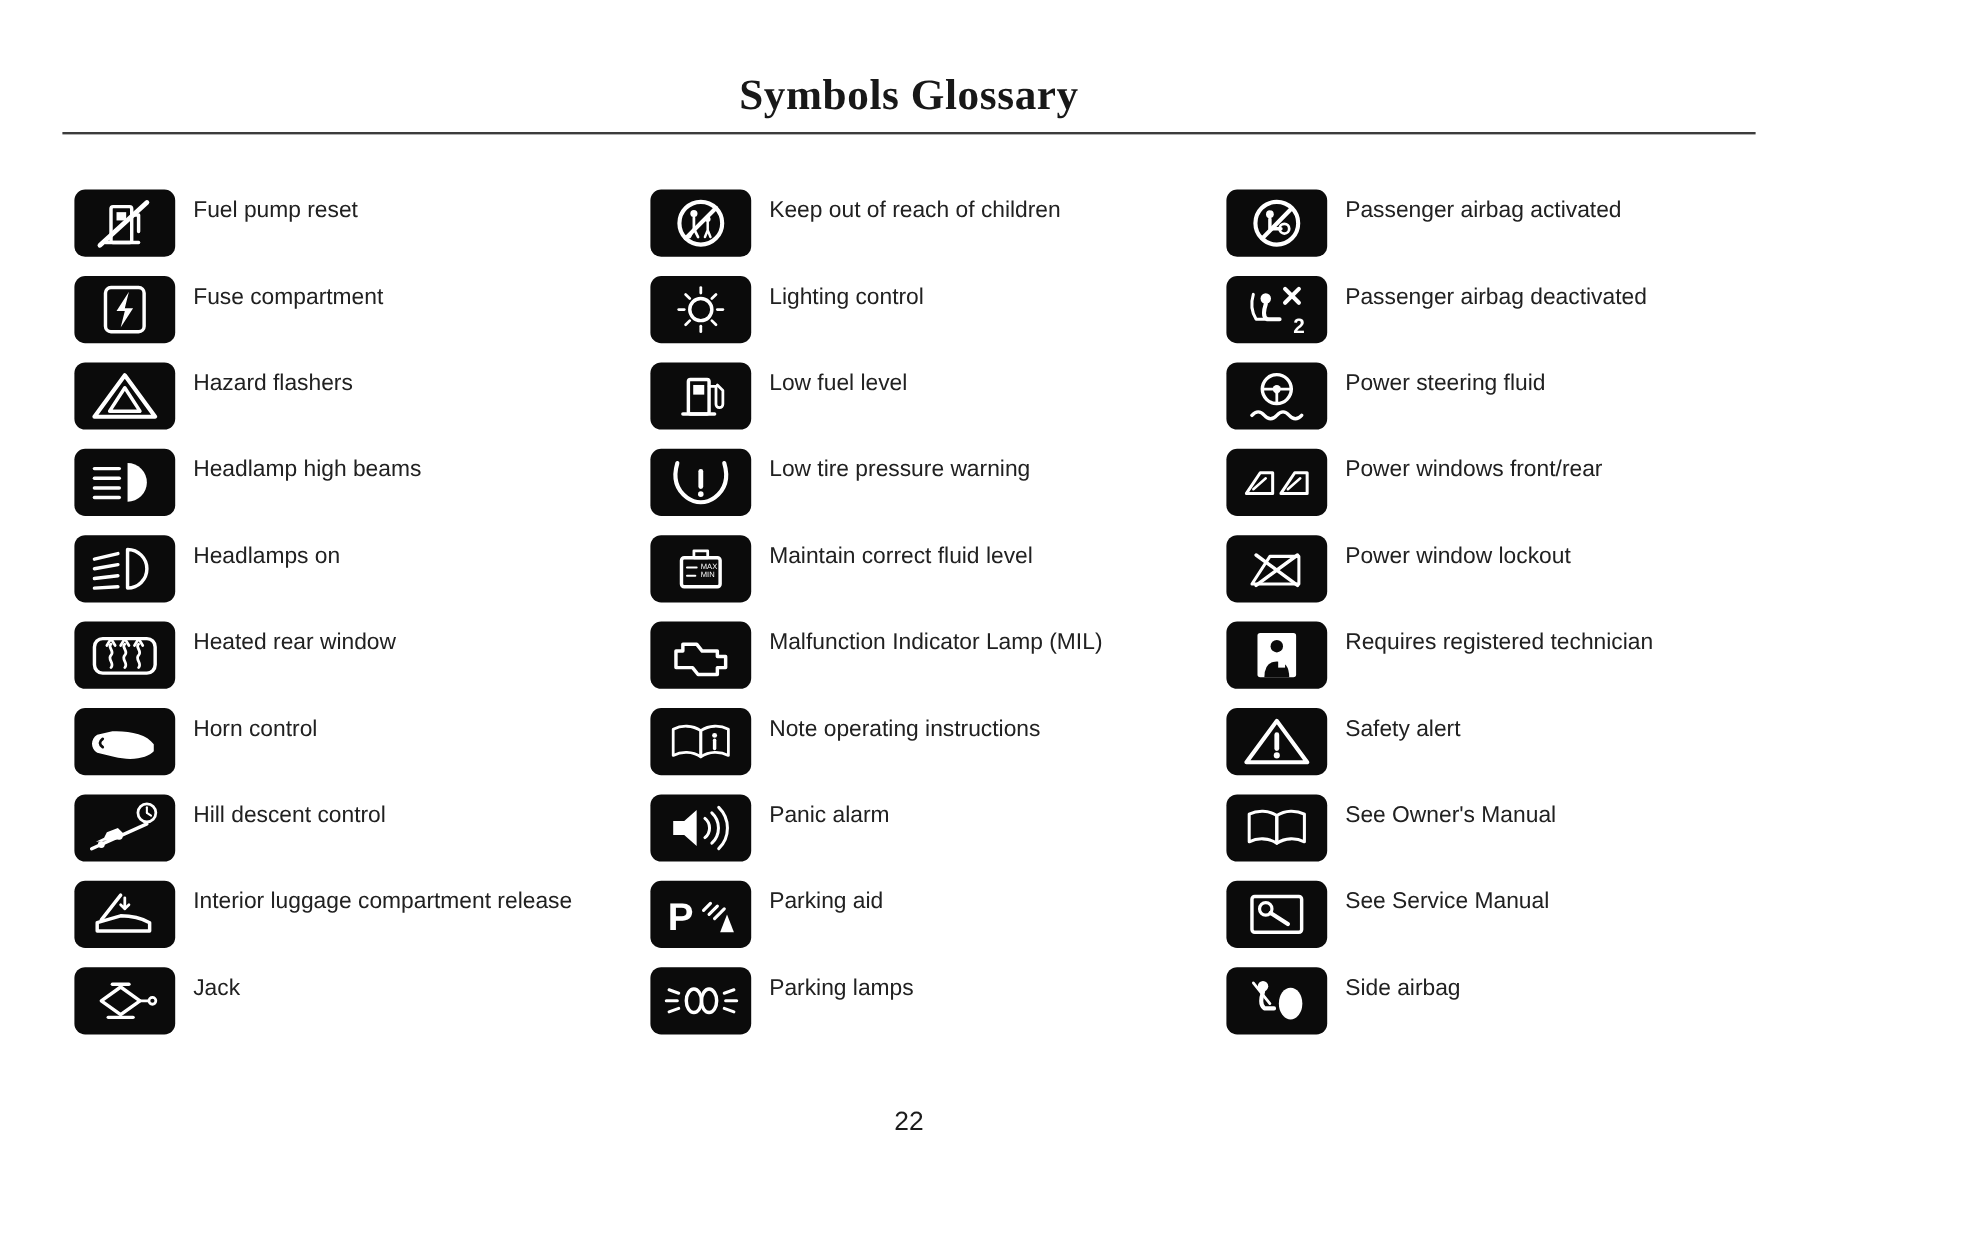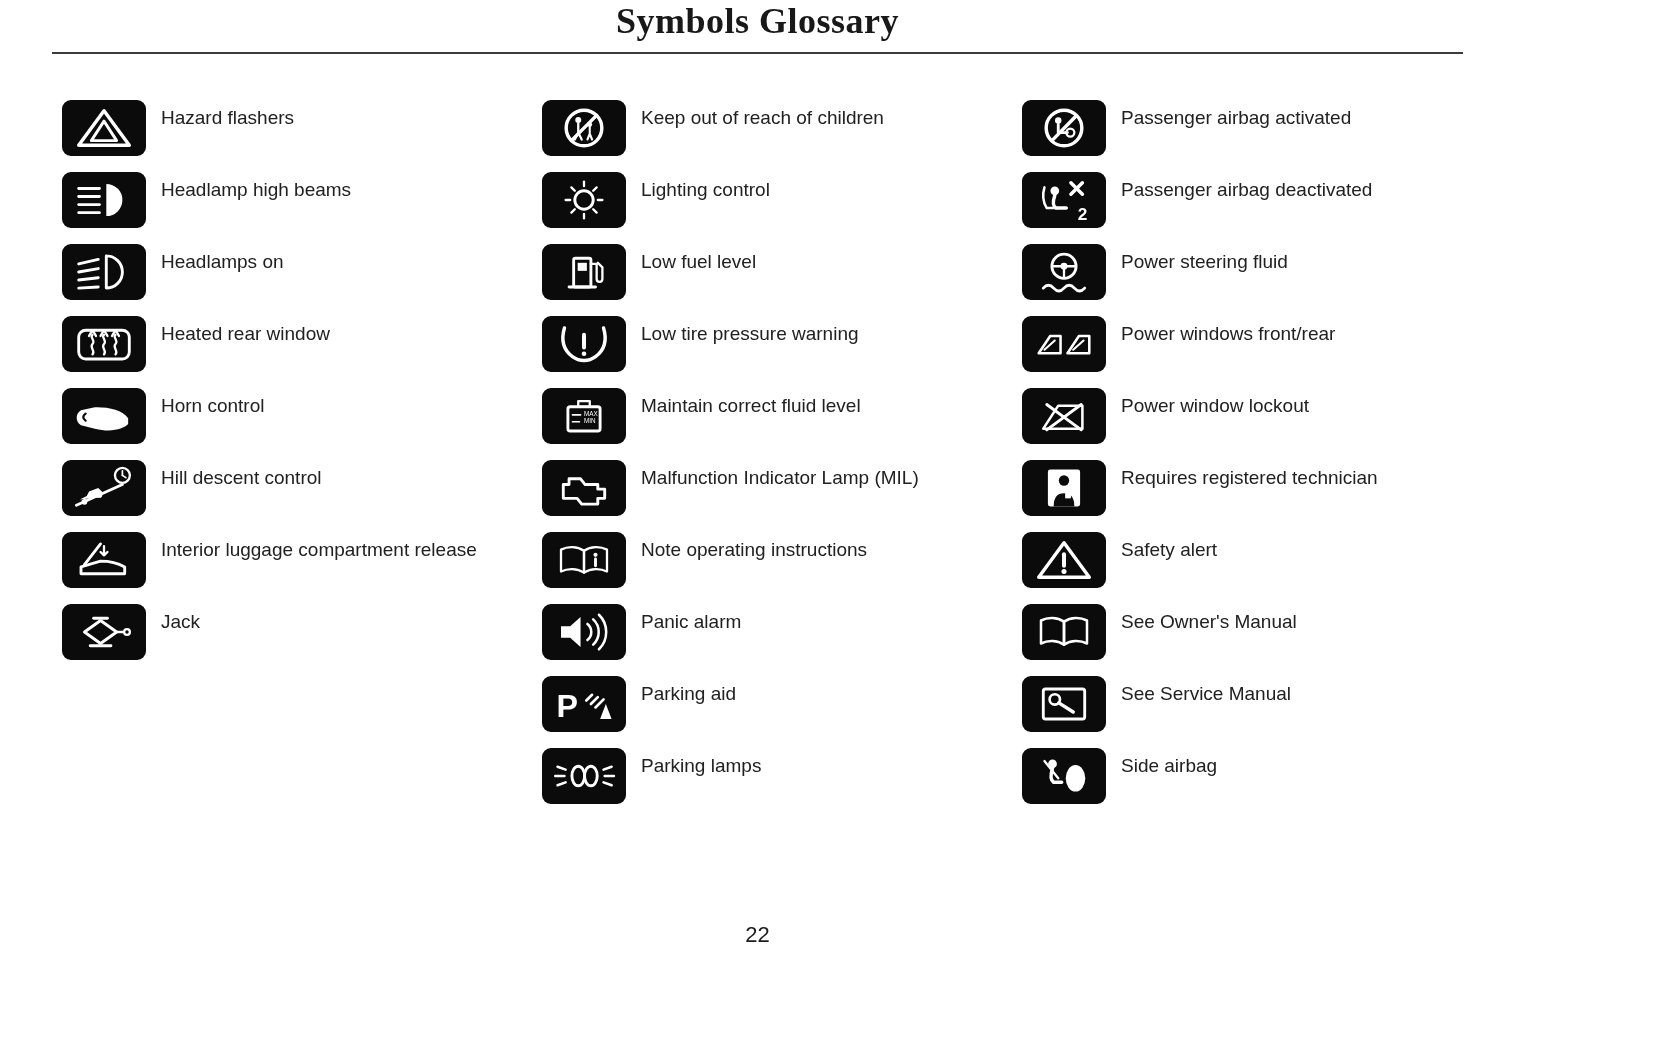--- a/index.html
+++ b/index.html
@@ -5,21 +5,21 @@
   html, body { margin: 0; padding: 0; background: #ffffff; }
   body {
     width: 1653px; height: 1044px;
     position: relative; overflow: hidden;
     font-family: "Liberation Sans", sans-serif;
     color: var(--text-color, #1f1f1f);
   }
   .content {
     position: absolute; left: 52px; top: 0; width: 1411px; height: 1044px;
   }
-  .header { text-align: center; border-bottom: 2px solid var(--rule-color, #3c3c3c); padding-bottom: 10px; }
+  .header { text-align: center; padding-top: 58px; border-bottom: 2px solid var(--rule-color, #3c3c3c); padding-bottom: 10px; }
   .title {
     font-family: "Liberation Serif", serif;
     font-weight: bold; font-size: 36px; letter-spacing: 0.5px; color: #181818;
   }
   .grid {
     display: flex; gap: 42px; padding-left: 10px; margin-top: 46px;
   }
   .col { width: 438px; display: flex; flex-direction: column; }
   .item { display: flex; align-items: flex-start; margin-bottom: 16px; height: 56px; }
   .tile {
@@ -46,20 +46,41 @@
 <div class="content">
   <div class="header">
     <div class="title">Symbols Glossary</div>
   </div>
 
   <div class="grid">
     <div class="col">
         <div class="item">
           <div class="tile">
             <svg viewBox="0 0 60 40">
+              <rect x="20" y="8" width="15" height="26" rx="1.5" stroke="#fff" fill="none" stroke-width="2.5"></rect>
+              <rect x="24" y="12" width="7" height="6" fill="#fff"></rect>
+              <path d="M35 14 h5 v12" stroke="#fff" fill="none" stroke-width="2.5"></path>
+              <line x1="16" y1="34" x2="40" y2="34" stroke="#fff" stroke-width="2.5"></line>
+              <line x1="12" y1="36" x2="46" y2="5" stroke="#fff" stroke-width="3.5"></line>
+            </svg>
+          </div>
+          <div class="label">Fuel pump reset</div>
+        </div>
+        <div class="item">
+          <div class="tile">
+            <svg viewBox="0 0 60 40">
+              <rect x="16" y="4" width="28" height="32" rx="4" stroke="#fff" fill="none" stroke-width="2.5"></rect>
+              <path d="M33 7 L24 21 h6 L27 33 l9 -14 h-6 z" fill="#fff"></path>
+            </svg>
+          </div>
+          <div class="label">Fuse compartment</div>
+        </div>
+        <div class="item">
+          <div class="tile">
+            <svg viewBox="0 0 60 40">
               <path d="M30 5 L52 35 H8 Z" stroke="#fff" fill="none" stroke-width="3"></path>
               <path d="M30 14 L41 31 H19 Z" stroke="#fff" fill="none" stroke-width="2.5"></path>
             </svg>
           </div>
           <div class="label">Hazard flashers</div>
         </div>
         <div class="item">
           <div class="tile">
             <svg viewBox="0 0 60 40">
               <path d="M32 6 A14 14 0 0 1 32 34 Z" fill="#fff"></path>

